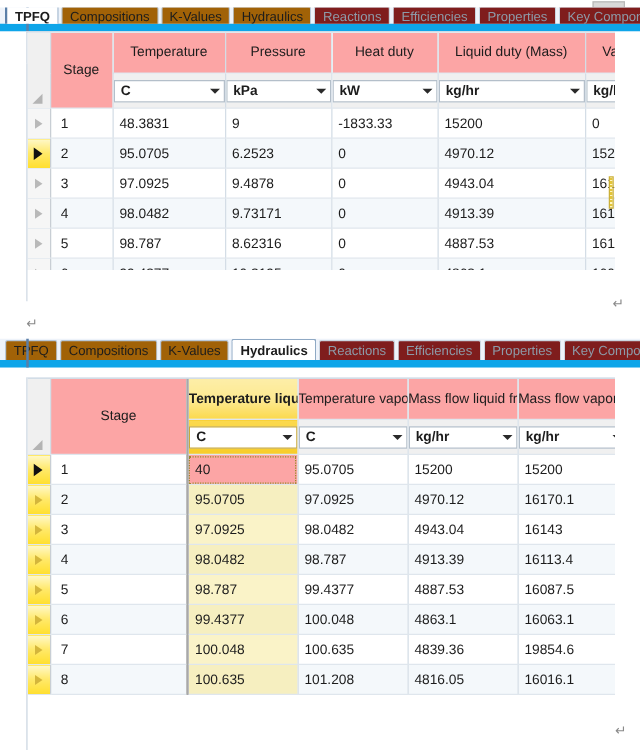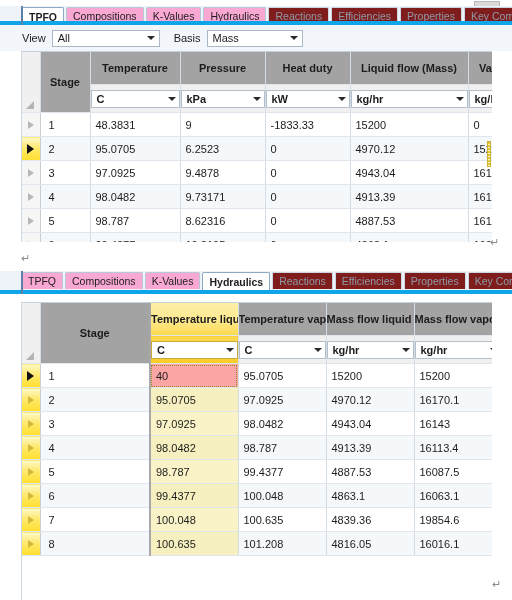--- a/index.html
+++ b/index.html
@@ -23,37 +23,37 @@
   .panel {
     position: absolute;
     background: #ffffff;
   }
 
   
   .tabstrip {
     position: relative;
     height: 19px;
     background: #eef3fa;
-    border-bottom: 4px solid #0ea5e9;
+    border-bottom: 6px solid #0ea5e9;
     display: flex;
-    align-items: flex-start;
-    padding-left: 21px;
+    align-items: center;
+    padding-left: 4px;
     box-sizing: border-box;
     overflow: hidden;
   }
   .tabstrip.t2 { background: #eef3fa; }
 
   .tab {
     height: 17px;
     line-height: 17px;
     padding: 0 6px;
     margin-right: 2px;
     font-size: 10.5px;
     color: #1c1c1c;
-    background: #f9a8d4;
+    background: #a16207;
     border: 1px solid #b9c8d8;
     border-bottom: none;
     border-radius: 2px 2px 0 0;
     white-space: nowrap;
     box-sizing: border-box;
     position: relative;
     top: 1px;
   }
   .tab.dim {
     color: #8d9aa8;
@@ -125,23 +125,23 @@
     border-right: 1px solid #d4dde6;
     border-bottom: 1px solid #dfe6ed;
     padding: 0;
     vertical-align: middle;
     overflow: hidden;
     white-space: nowrap;
   }
 
   
   .hdr-title {
-    background: #a3a3a3;
+    background: #fca5a5;
     text-align: center;
-    font-weight: bold;
+    font-weight: normal;
     font-size: 11px;
     color: #1c1c1c;
     height: 32px;
     border-bottom: none;
     padding: 0 3px;
   }
   .hdr-title.two-line { line-height: 13px; }
   .hdr-unit {
     background: #f0f0f0;
     height: 27px;
@@ -288,32 +288,20 @@
         <div class="tab"><span>Compositions</span></div>
         <div class="tab"><span>K-Values</span></div>
         <div class="tab"><span>Hydraulics</span></div>
         <div class="tab dim"><span>Reactions</span></div>
         <div class="tab dim"><span>Efficiencies</span></div>
         <div class="tab dim"><span>Properties</span></div>
         <div class="tab dim"><span>Key Components</span></div>
       </div>
     <div class="blue-rail" style="top:0; height:19px;"></div>
 
-    <div class="toolbar">
-      <span class="tb-label">View</span>
-      <div class="tb-select">
-        <span>All</span>
-        <span class="caret"></span>
-      </div>
-      <span class="tb-label">Basis</span>
-      <div class="tb-select basis">
-        <span>Mass</span>
-        <span class="caret"></span>
-      </div>
-    </div>
 
     <div class="gridwrap" style="height:190px; margin-left:21px; width:470px; border-left:1px solid #cfd9e3;">
       <table class="grid" id="grid1" style="width:486px;">
           <colgroup>
             <col style="width: 18px;">
             <col style="width: 50px;">
             <col style="width: 90px;">
             <col style="width: 85px;">
             <col style="width: 85px;">
             <col style="width: 118px;">
@@ -321,21 +309,21 @@
           </colgroup>
           <thead>
             <tr>
               <th class="sel-col-hdr" rowspan="2">
                 <span class="sel-corner"></span>
               </th>
               <th class="hdr-title" rowspan="2" style="border-bottom: 1px solid rgb(223, 230, 237);">Stage</th>
               <th class="hdr-title">Temperature</th>
               <th class="hdr-title">Pressure</th>
               <th class="hdr-title">Heat duty</th>
-              <th class="hdr-title two-line">Liquid flow (Mass)</th>
+              <th class="hdr-title two-line">Liquid duty (Mass)</th>
               <th class="hdr-title two-line">Vapor from (Mass)</th>
             </tr>
             <tr>
               <th class="hdr-unit">
                 <div class="unitbox">
                   <span>C</span>
                   <span class="caret"></span>
                 </div>
               </th>
               <th class="hdr-unit">

